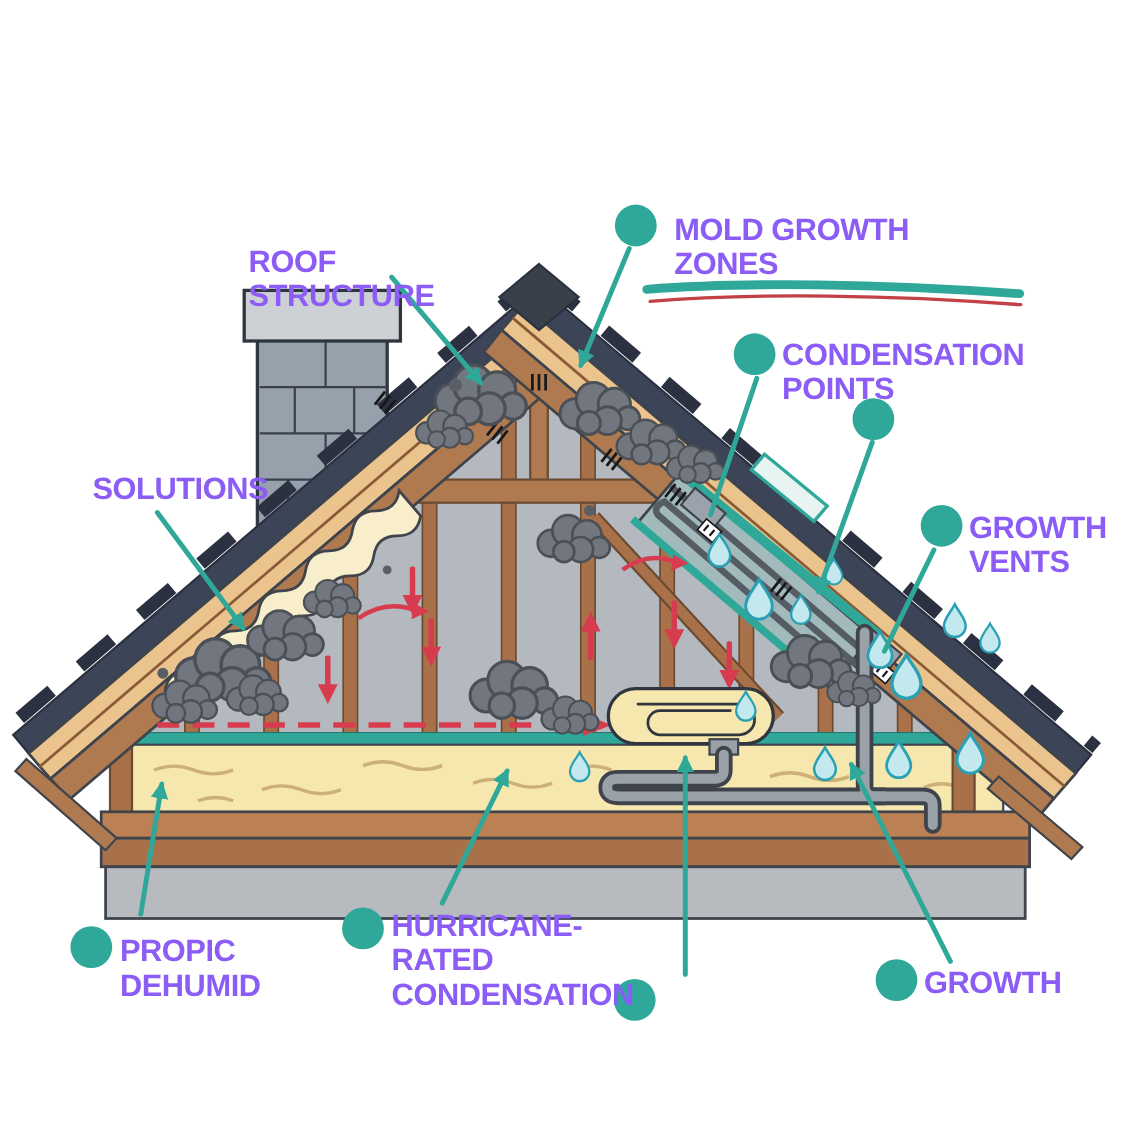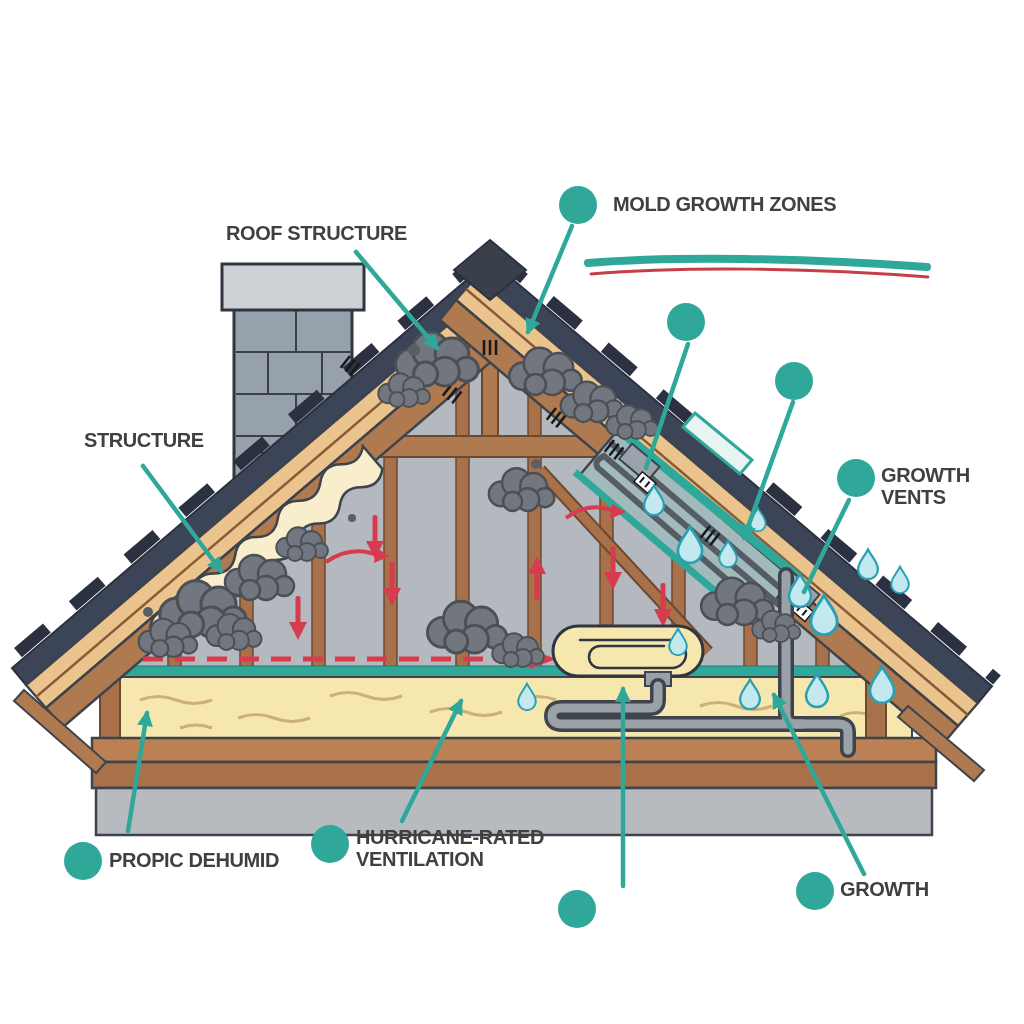--- a/index.html
+++ b/index.html
@@ -1,20 +1,20 @@
 <!DOCTYPE html>
 <html style="--teal: #2fa89a;"><head>
 <meta charset="utf-8">
 <style>
   html,body{margin:0;padding:0;background:#ffffff;}
   #stage{position:relative;width:1024px;height:1024px;background:#ffffff;overflow:hidden;
          font-family:"Liberation Sans",sans-serif;}
   #diagram-svg{position:absolute;left:0;top:0;}
-  .label{position:absolute;font-weight:700;font-size:20px;line-height:1.12;
-         color:#404040;letter-spacing:-0.4px;}
+  .label{position:absolute;font-weight:700;font-size:28px;line-height:1.12;
+         color:#8b5cf6;letter-spacing:-0.4px;}
   .dot{position:absolute;width:38px;height:38px;border-radius:50%;background:var(--teal,#2fa89a);}
 </style>
 </head>
 <body>
 
 <div id="stage">
 
 <svg id="diagram-svg" width="1024" height="1024" viewBox="0 0 1024 1024">
   <defs>
     <marker id="ah" markerUnits="userSpaceOnUse" markerWidth="18" markerHeight="18" refX="13" refY="8" orient="auto">
@@ -257,19 +257,20 @@
 <div class="dot" style="left:667px;top:303px"></div>
 <div class="dot" style="left:775px;top:362px"></div>
 <div class="dot" style="left:837px;top:459px"></div>
 <div class="dot" style="left:64px;top:842px"></div>
 <div class="dot" style="left:311px;top:825px"></div>
 <div class="dot" style="left:558px;top:890px"></div>
 <div class="dot" style="left:796px;top:872px"></div>
 
 <div class="label" style="left:226px;top:222px;width:220px">ROOF STRUCTURE</div>
 <div class="label" style="left:613px;top:193px;width:260px">MOLD GROWTH ZONES</div>
+<div class="label" style="left:711px;top:307px;width:190px">CONDENSATION POINTS</div>
 <div class="label" style="left:881px;top:464px;width:100px">GROWTH VENTS</div>
-<div class="label" style="left:84px;top:429px;width:160px">STRUCTURE</div>
+<div class="label" style="left:84px;top:429px;width:160px">SOLUTIONS</div>
 <div class="label" style="left:109px;top:849px;width:220px">PROPIC DEHUMID</div>
-<div class="label" style="left:356px;top:826px;width:230px">HURRICANE-RATED VENTILATION</div>
+<div class="label" style="left:356px;top:826px;width:230px">HURRICANE-RATED CONDENSATION</div>
 <div class="label" style="left:840px;top:878px;width:140px">GROWTH</div>
 
 </div>
 
 </body></html>

